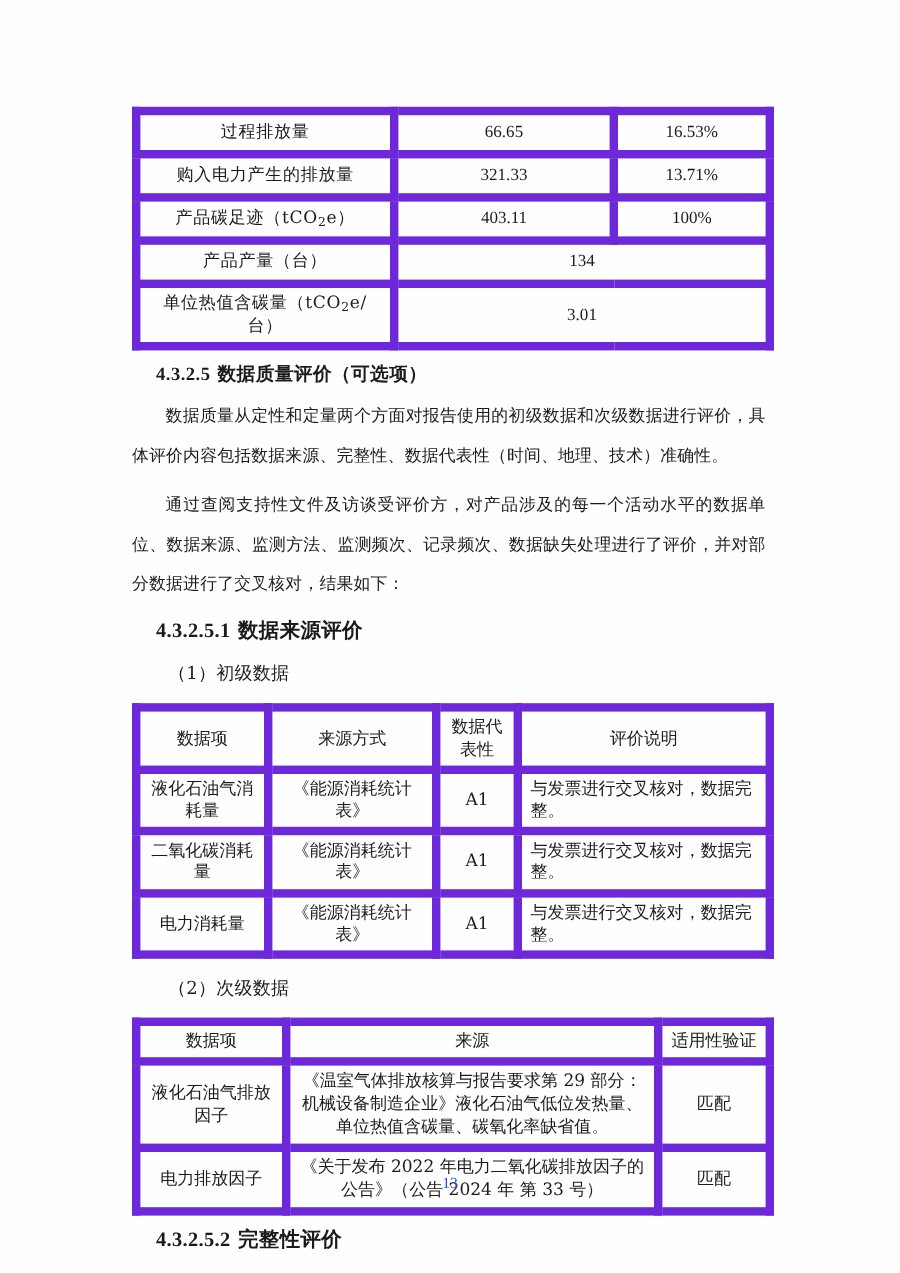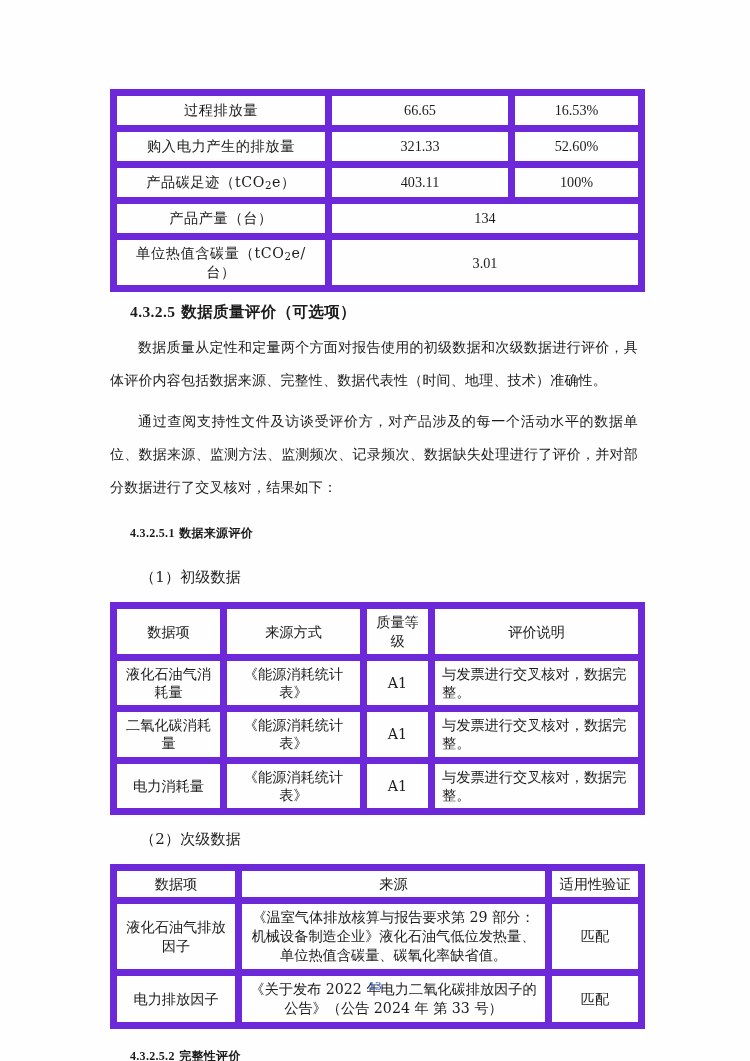--- a/index.html
+++ b/index.html
@@ -56,22 +56,22 @@
   
   .h3 {
     font-weight: bold;
     font-size: 15.5px;
     margin: 0;
     letter-spacing: 0.4px;
   }
   .h3 .num { font-family: "Liberation Serif", "DejaVu Serif", serif; }
   .h4 {
     font-weight: bold;
-    font-size: 12px;
-    margin: 11px;
+    font-size: 17px;
+    margin: 0;
     letter-spacing: 0.3px;
   }
   .h4 .num { font-family: "Liberation Serif", "DejaVu Serif", serif; }
   p.body {
     margin: 0;
     font-size: 14px;
     line-height: 33px;
     text-align: justify;
     text-justify: inter-ideograph;
     text-indent: 2em;
@@ -113,21 +113,21 @@
       </colgroup>
       <tbody>
         <tr>
           <td class="lbl">过程排放量</td>
           <td class="num">66.65</td>
           <td class="num">16.53%</td>
         </tr>
         <tr>
           <td class="lbl">购入电力产生的排放量</td>
           <td class="num">321.33</td>
-          <td class="num">52.60%</td>
+          <td class="num">13.71%</td>
         </tr>
         <tr>
           <td class="lbl"><span>产品碳足迹（tCO</span><sub>2</sub><span>e）</span></td>
           <td class="num">403.11</td>
           <td class="num">100%</td>
         </tr>
         <tr>
           <td class="lbl">产品产量（台）</td>
           <td class="num" colspan="2">134</td>
         </tr>
@@ -168,21 +168,21 @@
       <colgroup>
         <col style="width:110px;">
         <col style="width:140px;">
         <col style="width:68px;">
         <col style="width:210px;">
       </colgroup>
       <tbody>
         <tr>
           <td>数据项</td>
           <td>来源方式</td>
-          <td>质量等级</td>
+          <td>数据代表性</td>
           <td>评价说明</td>
         </tr>
         <tr>
           <td>液化石油气消耗量</td>
           <td>《能源消耗统计表》</td>
           <td>A1</td>
           <td class="c-expl">与发票进行交叉核对，数据完整。</td>
         </tr>
         <tr>
           <td>二氧化碳消耗量</td>

